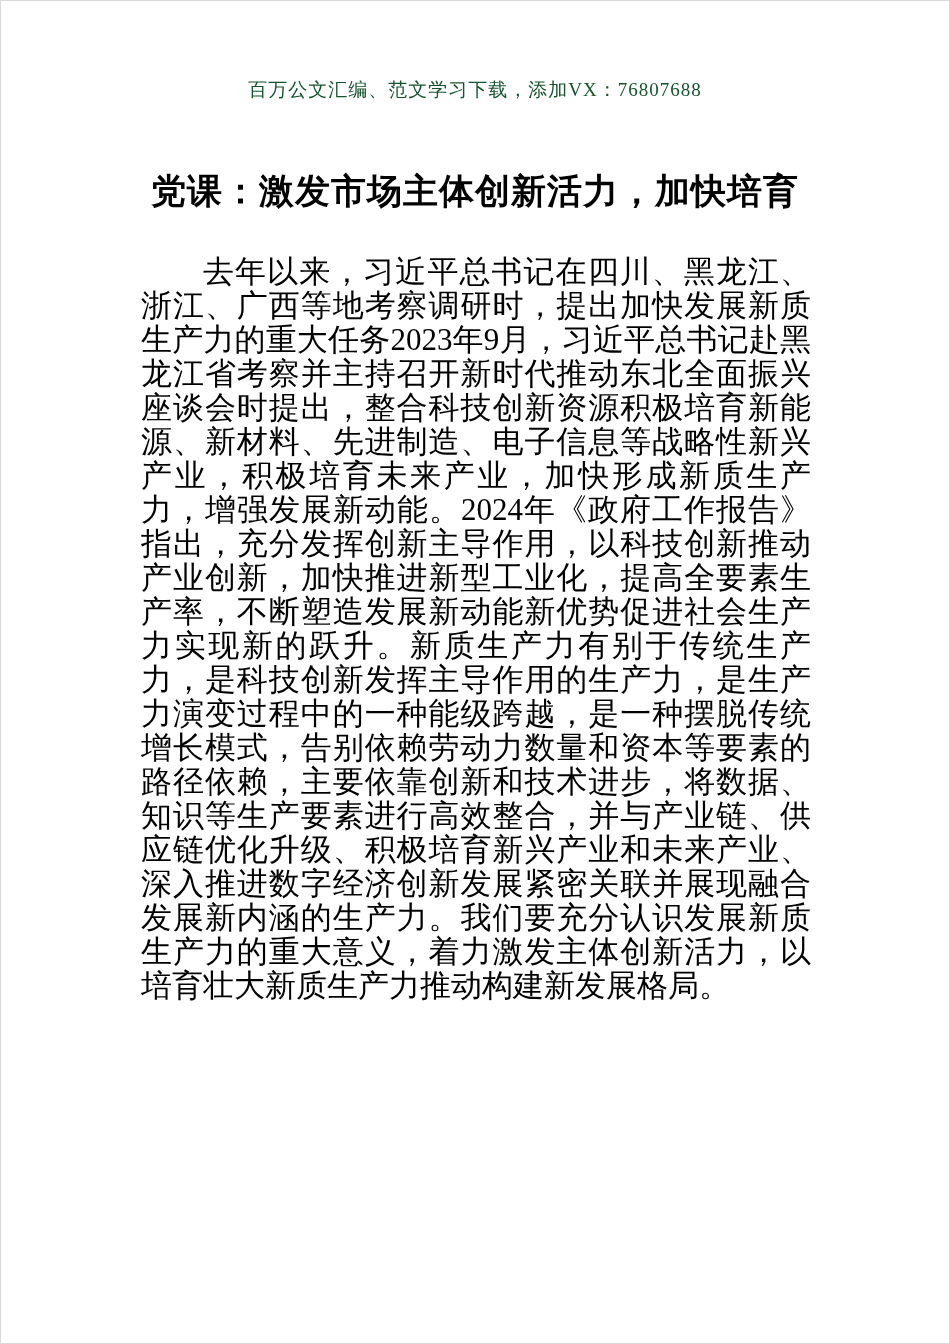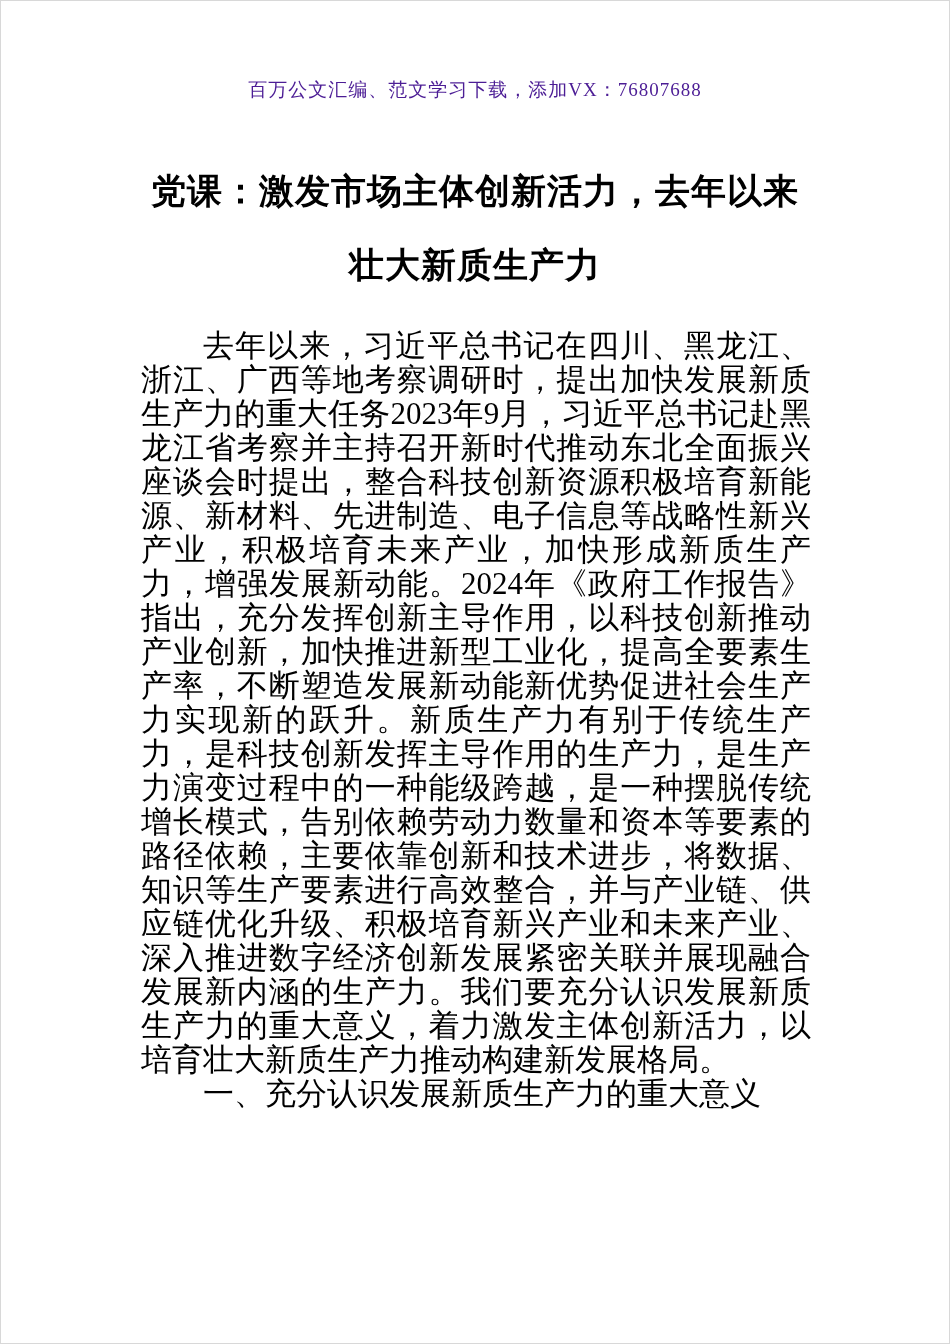--- a/index.html
+++ b/index.html
@@ -53,25 +53,23 @@
   }
   .section-heading {
     text-align: left;
   }
 </style>
 </head>
 <body>
 
 <div class="page" style="background: rgb(255, 255, 255); border-color: rgb(216, 216, 216); color: rgb(0, 0, 0);">
 
-  <div class="notice" style="color: #4c1d95;">百万公文汇编、范文学习下载，添加VX：76807688</div>
+  <div class="notice" style="color: #14532d;">百万公文汇编、范文学习下载，添加VX：76807688</div>
 
   <h1 class="doc-title">
-    <span class="title-line">党课：激发市场主体创新活力，去年以来</span>
-    <span class="title-line">壮大新质生产力</span>
+    <span class="title-line">党课：激发市场主体创新活力，加快培育</span>
   </h1>
 
   <div class="doc-body">
     <p>去年以来，习近平总书记在四川、黑龙江、浙江、广西等地考察调研时，提出加快发展新质生产力的重大任务2023年9月，习近平总书记赴黑龙江省考察并主持召开新时代推动东北全面振兴座谈会时提出，整合科技创新资源积极培育新能源、新材料、先进制造、电子信息等战略性新兴产业，积极培育未来产业，加快形成新质生产力，增强发展新动能。2024年《政府工作报告》指出，充分发挥创新主导作用，以科技创新推动产业创新，加快推进新型工业化，提高全要素生产率，不断塑造发展新动能新优势促进社会生产力实现新的跃升。新质生产力有别于传统生产力，是科技创新发挥主导作用的生产力，是生产力演变过程中的一种能级跨越，是一种摆脱传统增长模式，告别依赖劳动力数量和资本等要素的路径依赖，主要依靠创新和技术进步，将数据、知识等生产要素进行高效整合，并与产业链、供应链优化升级、积极培育新兴产业和未来产业、深入推进数字经济创新发展紧密关联并展现融合发展新内涵的生产力。我们要充分认识发展新质生产力的重大意义，着力激发主体创新活力，以培育壮大新质生产力推动构建新发展格局。</p>
-    <p class="section-heading">一、充分认识发展新质生产力的重大意义</p>
   </div>
 
 </div>
 
 </body></html>

